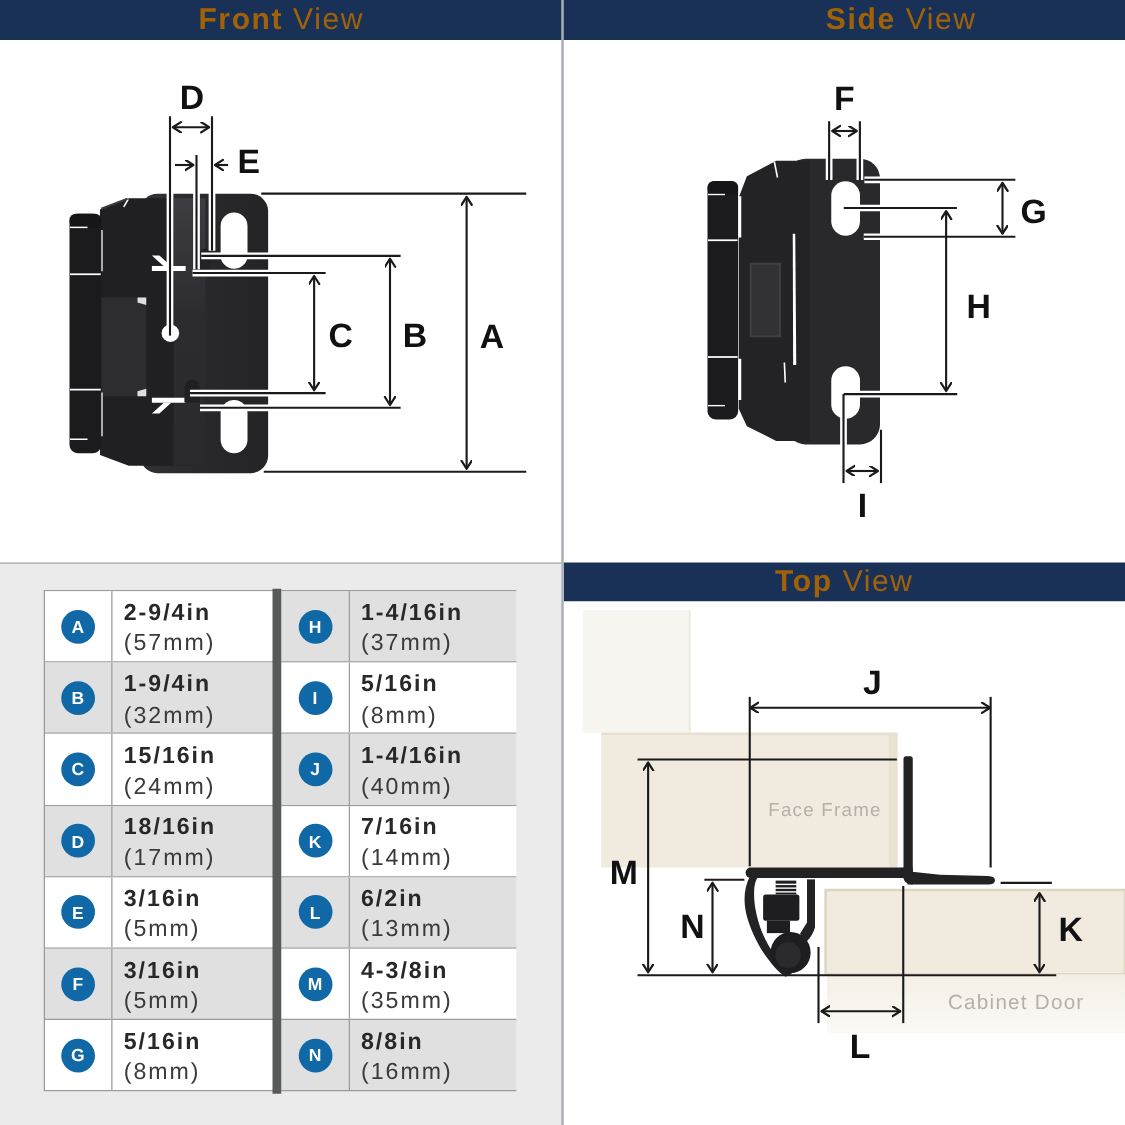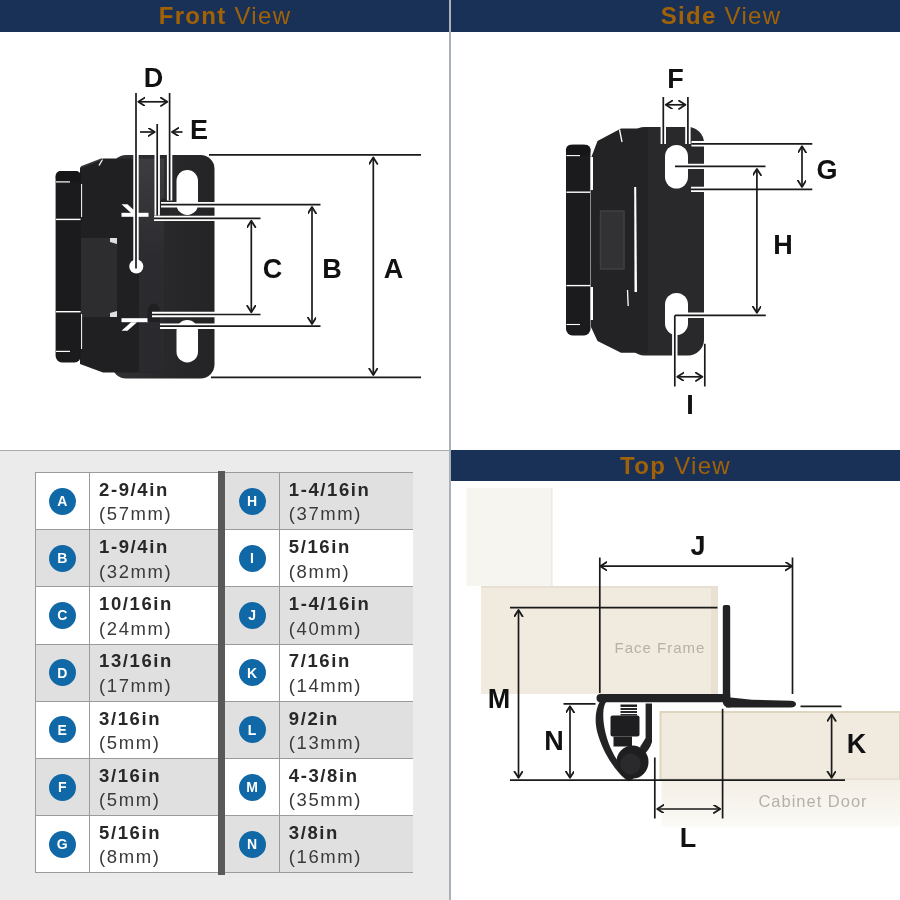--- a/index.html
+++ b/index.html
@@ -53,27 +53,27 @@
     <div class="row g">
         <div class="lc">
           <div class="circ">B</div>
         </div>
         <div class="val"><b>1-9/4in</b><br>(32mm)</div>
       </div>
     <div class="row w">
         <div class="lc">
           <div class="circ">C</div>
         </div>
-        <div class="val"><b>10/16in</b><br>(24mm)</div>
+        <div class="val"><b>15/16in</b><br>(24mm)</div>
       </div>
     <div class="row g">
         <div class="lc">
           <div class="circ">D</div>
         </div>
-        <div class="val"><b>13/16in</b><br>(17mm)</div>
+        <div class="val"><b>18/16in</b><br>(17mm)</div>
       </div>
     <div class="row w">
         <div class="lc">
           <div class="circ">E</div>
         </div>
         <div class="val"><b>3/16in</b><br>(5mm)</div>
       </div>
     <div class="row g">
         <div class="lc">
           <div class="circ">F</div>
@@ -109,33 +109,33 @@
     <div class="row w">
         <div class="lc">
           <div class="circ">K</div>
         </div>
         <div class="val"><b>7/16in</b><br>(14mm)</div>
       </div>
     <div class="row g">
         <div class="lc">
           <div class="circ">L</div>
         </div>
-        <div class="val"><b>9/2in</b><br>(13mm)</div>
+        <div class="val"><b>6/2in</b><br>(13mm)</div>
       </div>
     <div class="row w">
         <div class="lc">
           <div class="circ">M</div>
         </div>
         <div class="val"><b>4-3/8in</b><br>(35mm)</div>
       </div>
     <div class="row g">
         <div class="lc">
           <div class="circ">N</div>
         </div>
-        <div class="val"><b>3/8in</b><br>(16mm)</div>
+        <div class="val"><b>8/8in</b><br>(16mm)</div>
       </div>
   </div>
   <div class="dbar"></div>
 
   <svg width="900" height="900" viewBox="0 0 900 900">
   <defs>
     <marker id="ah" markerUnits="userSpaceOnUse" markerWidth="18" markerHeight="18" refX="7" refY="4.4" orient="auto-start-reverse">
       <polyline points="0.6,0.3 7,4.4 0.6,8.5" fill="none" stroke="#1a1a1a" stroke-width="1.8" stroke-linecap="round" stroke-linejoin="round"></polyline>
     </marker>
   </defs>

